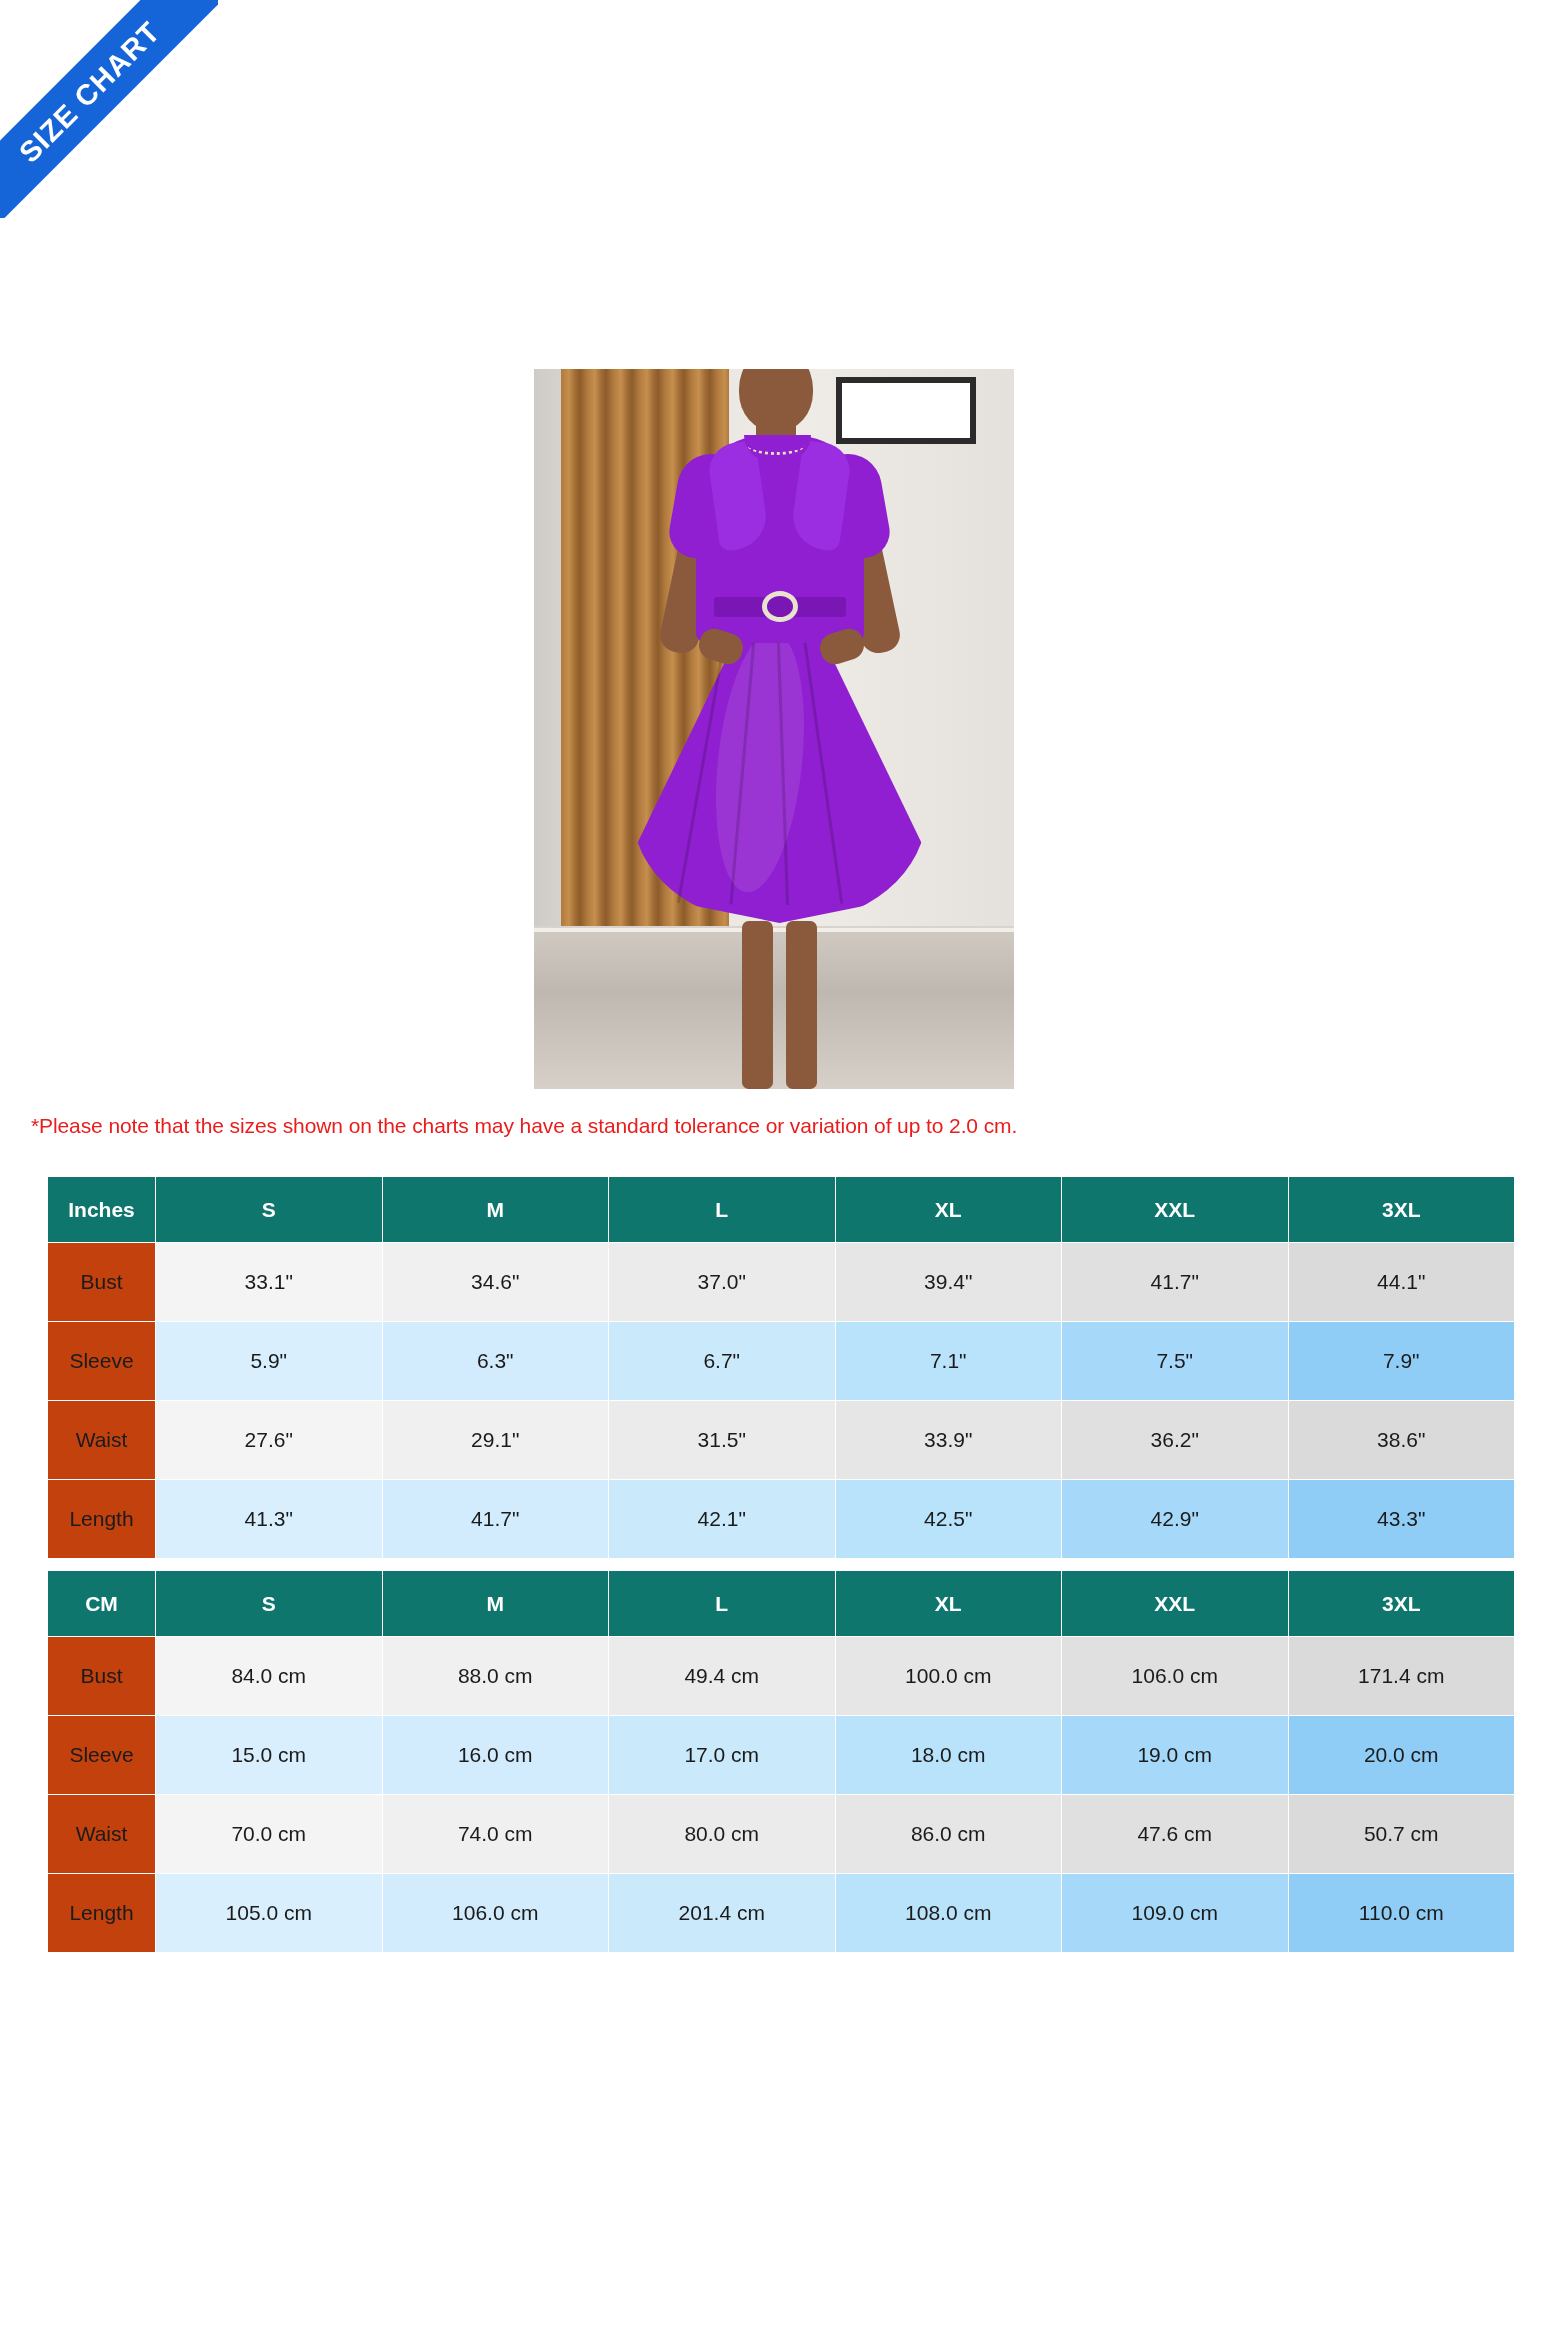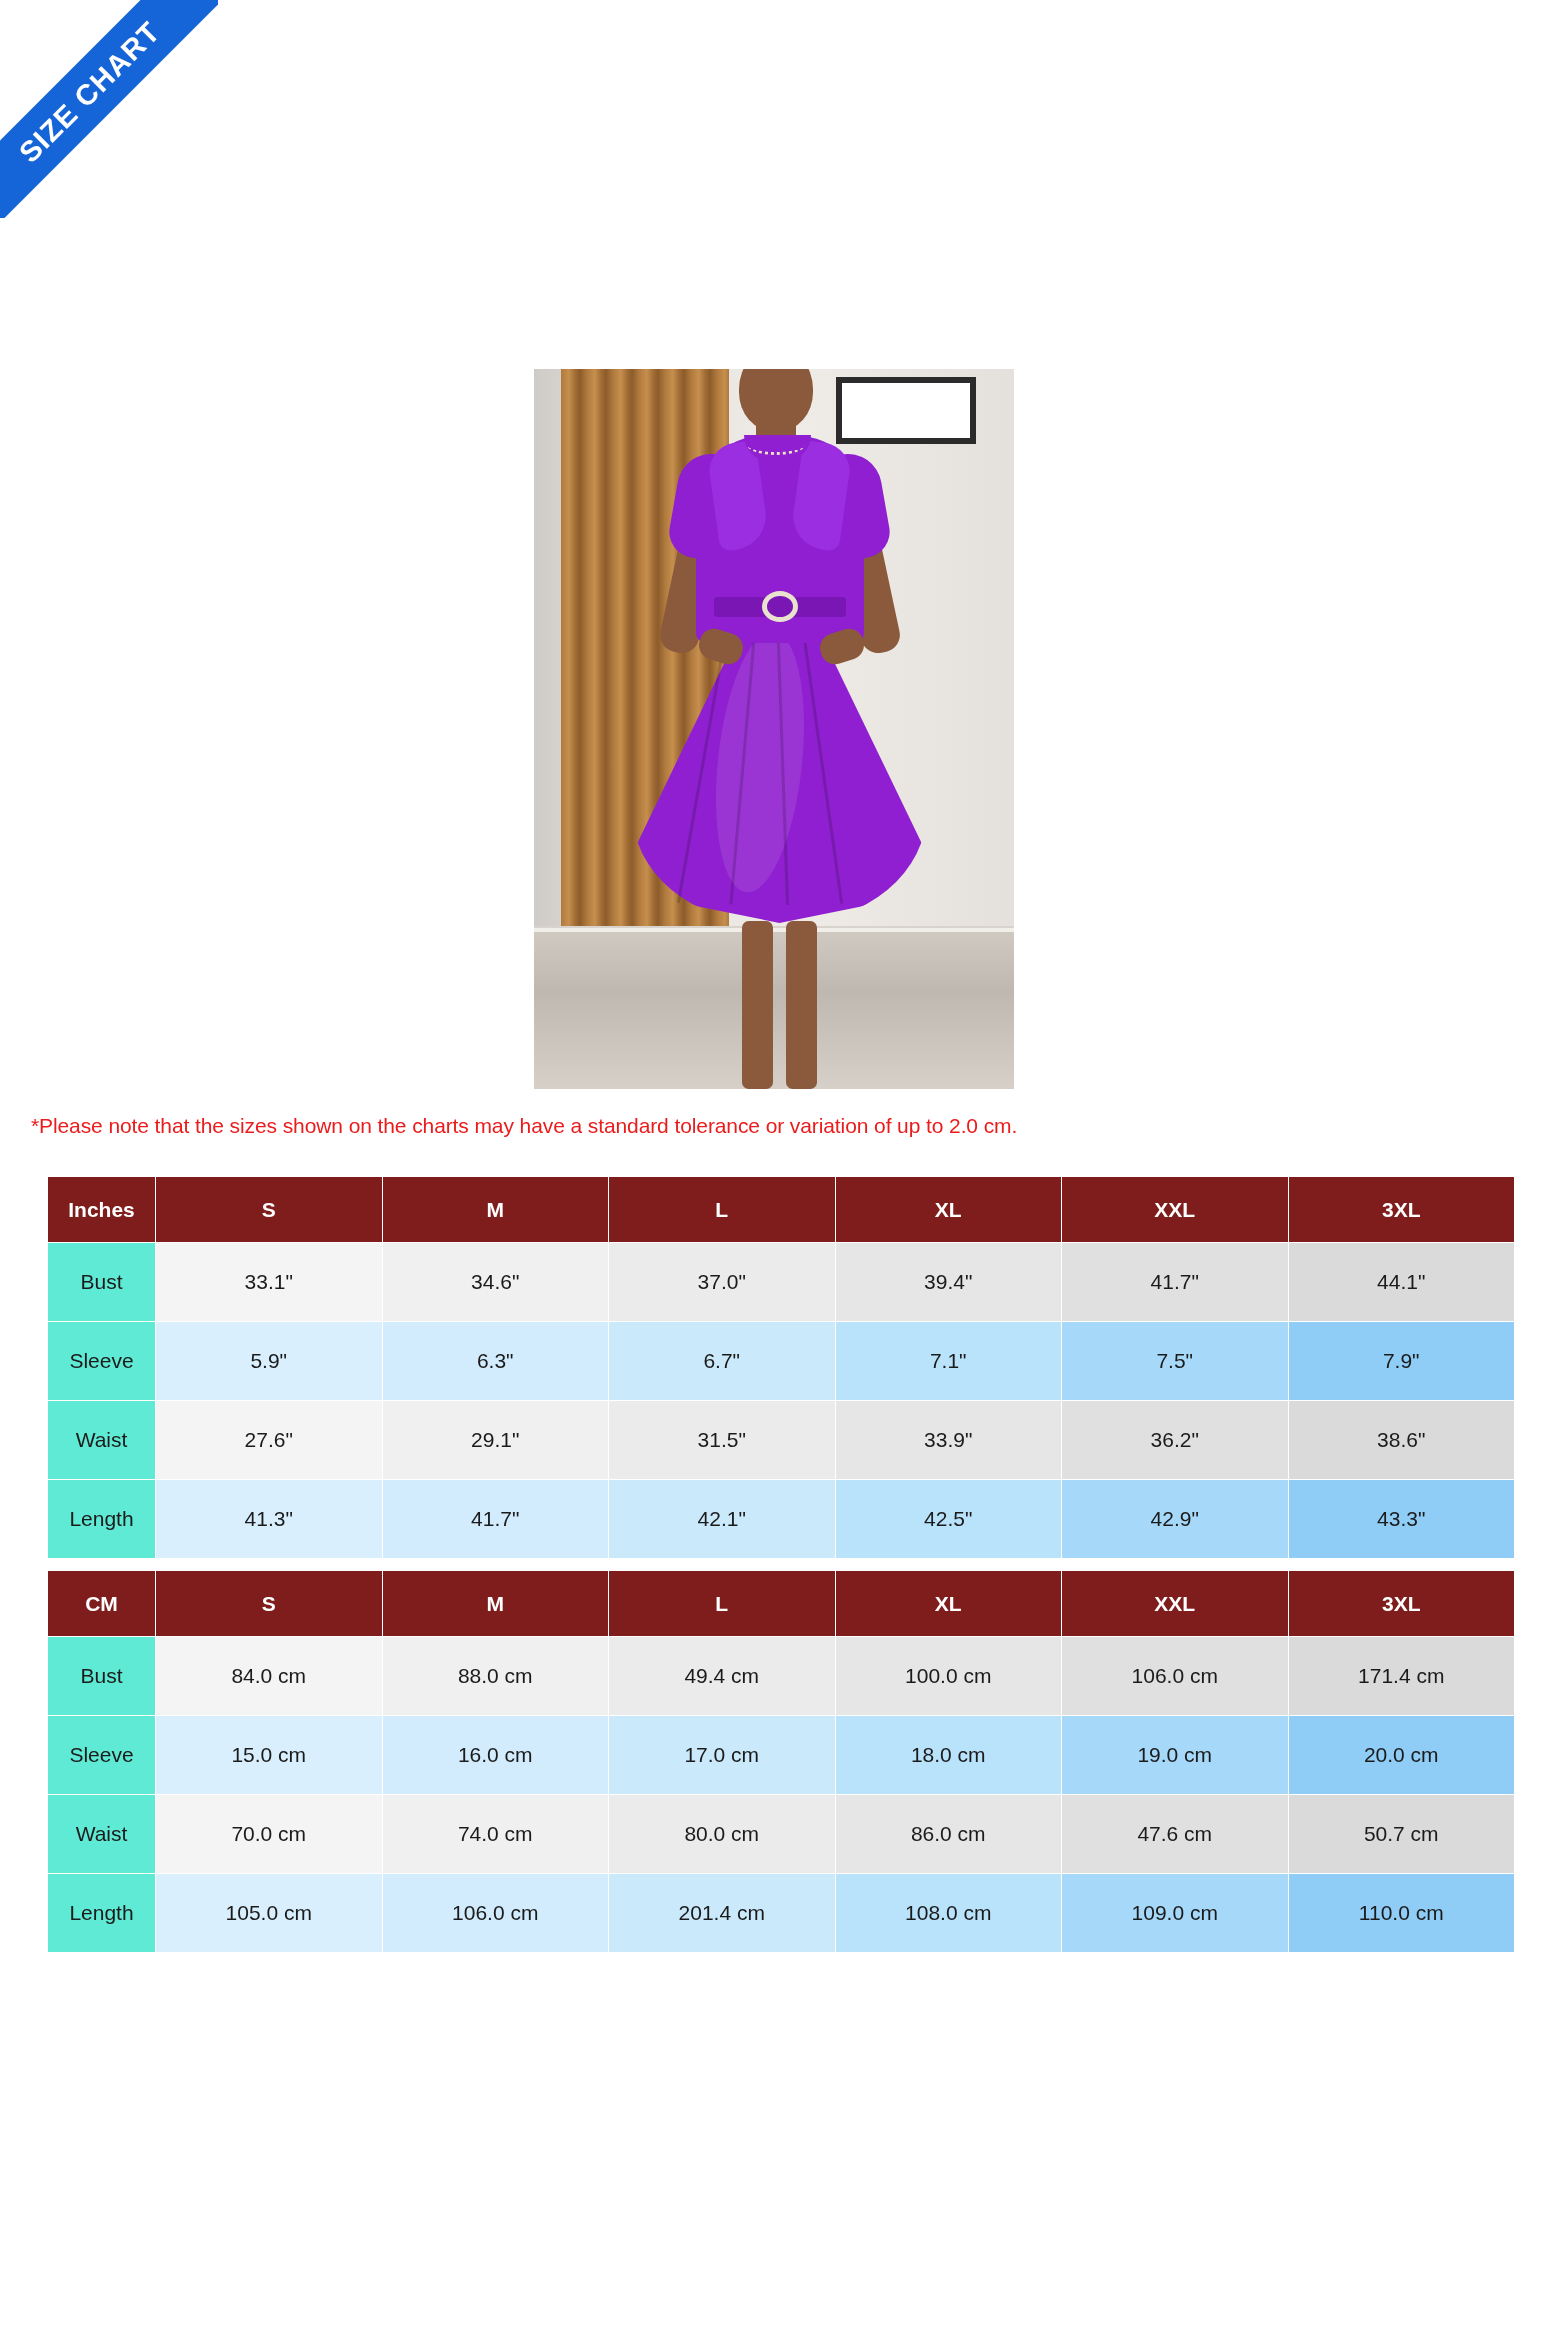--- a/index.html
+++ b/index.html
@@ -291,31 +291,31 @@
   #table-cm { top: 1570px; }
 
   .size-table th, .size-table td {
     border: 1.7px solid #ffffff;
     text-align: center;
     height: 76px;
     color: #1b1b1b;
     font-weight: normal;
   }
   .size-table thead th {
-    background: #7f1d1d;
+    background: #0f766e;
     color: #ffffff;
     font-weight: bold;
     height: 63px;
     font-size: 21px;
   }
   .size-table thead th.unit-cell {
     width: 105px;
   }
   .size-table td.rowlabel {
-    background: #5eead4;
+    background: #c2410c;
     color: #1b1b1b;
     font-size: 21px;
     width: 105px;
     margin-top: 28px;
   }
   
   .row-a td.datacell { background: #f0f0f0; }
   .row-b td.datacell { background: #cfe9fb; }
   
   .row-b td.datacell.c0 { background: #d9effd; }

